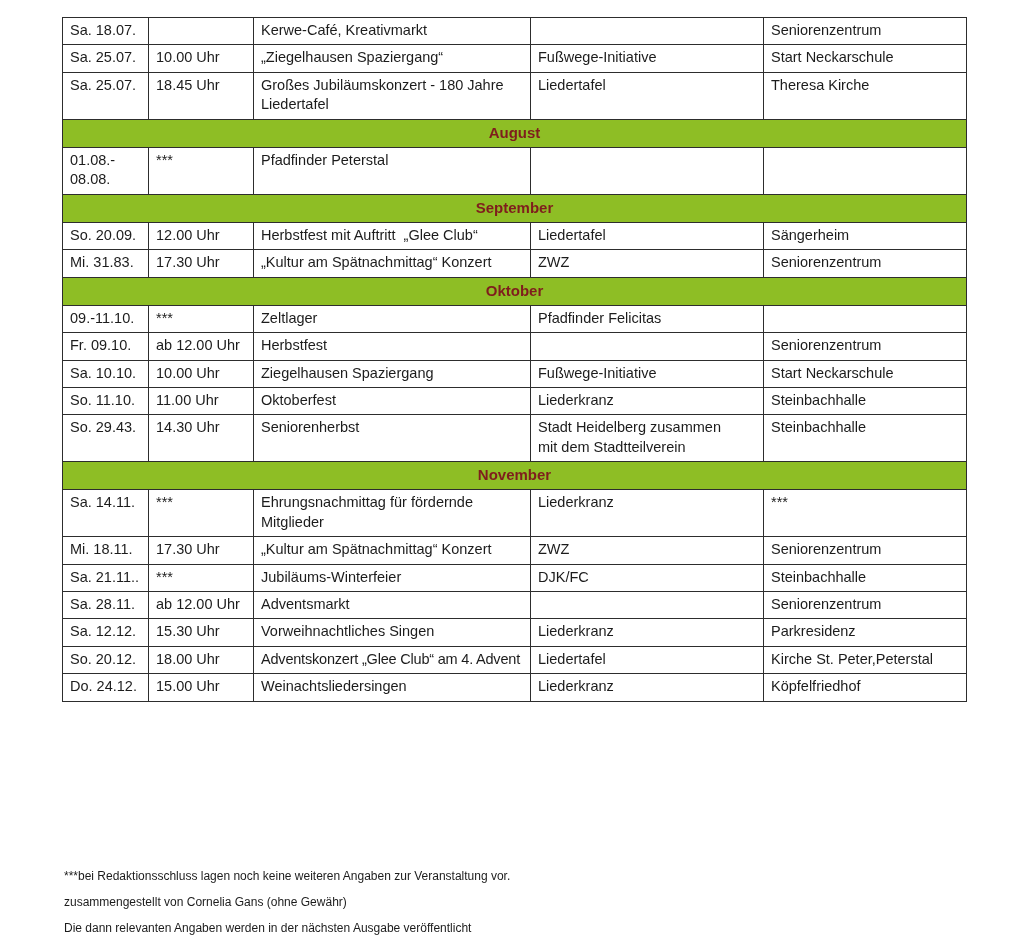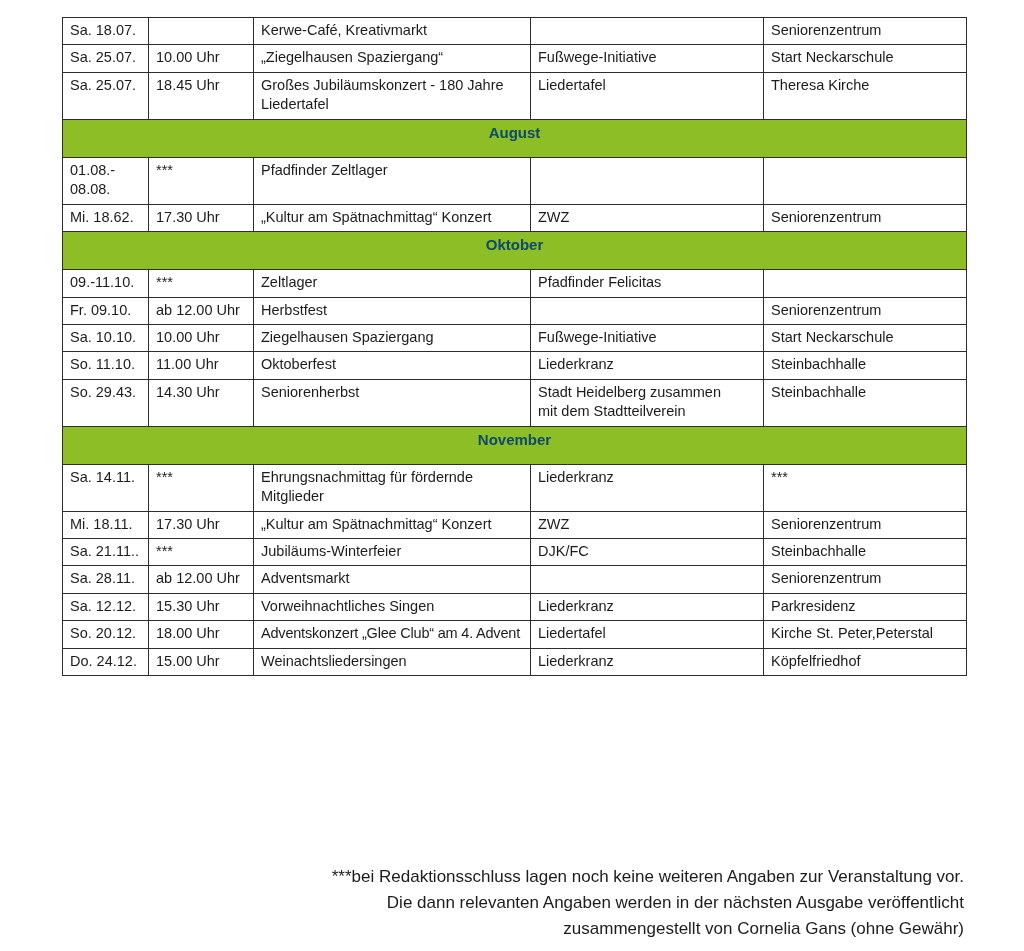--- a/index.html
+++ b/index.html
@@ -28,45 +28,44 @@
     border: 1.5px solid #2d2d2d;
     padding: 3px 6px 4px 7px;
     font-size: 14.5px;
     line-height: 1.34;
     vertical-align: top;
     white-space: pre-wrap;
     overflow: hidden;
   }
   tr.month-row td {
     background: var(--green, #8ebe25);
-    color: #0c4a6e;
+    color: #7f1d1d;
     font-weight: bold;
     text-align: center;
     font-size: 15px;
-    padding: 3px 4px 14px 4px;
+    padding: 3px 4px 4px 4px;
     border-left: 1.5px solid #2d2d2d;
     border-right: 1.5px solid #2d2d2d;
   }
   td.condensed {
     font-size: 13px;
     letter-spacing: -0.2px;
     padding-top: 5px;
   }
   .footer {
     position: absolute;
     left: 64px;
     top: 868px;
     width: 900px;
   }
   .footer p {
     margin: 0 0 9px 0;
-    font-size: 17px;
+    font-size: 12px;
     line-height: 17px;
     color: #1c1c1c;
-    text-align: right;
   }
 </style>
 </head>
 <body>
 
 <div class="page">
   <table class="cal">
     <colgroup>
       <col style="width:86px">
       <col style="width:105px">
@@ -97,26 +96,36 @@
           <td>Liedertafel</td>
           <td>Theresa Kirche</td>
         </tr>
         <tr class="month-row">
           <td colspan="5">August</td>
         </tr>
         <tr>
           <td>01.08.-
 08.08.</td>
           <td>***</td>
-          <td>Pfadfinder Zeltlager</td>
-          <td></td>
-          <td></td>
-        </tr>
-        <tr>
-          <td>Mi. 18.62.</td>
+          <td>Pfadfinder Peterstal</td>
+          <td></td>
+          <td></td>
+        </tr>
+        <tr class="month-row">
+          <td colspan="5">September</td>
+        </tr>
+        <tr>
+          <td>So. 20.09.</td>
+          <td>12.00 Uhr</td>
+          <td>Herbstfest mit Auftritt  „Glee Club“</td>
+          <td>Liedertafel</td>
+          <td>Sängerheim</td>
+        </tr>
+        <tr>
+          <td>Mi. 31.83.</td>
           <td>17.30 Uhr</td>
           <td>„Kultur am Spätnachmittag“ Konzert</td>
           <td>ZWZ</td>
           <td>Seniorenzentrum</td>
         </tr>
         <tr class="month-row">
           <td colspan="5">Oktober</td>
         </tr>
         <tr>
           <td>09.-11.10.</td>
@@ -205,16 +214,16 @@
           <td>15.00 Uhr</td>
           <td>Weinachtsliedersingen</td>
           <td>Liederkranz</td>
           <td>Köpfelfriedhof</td>
         </tr>
       </tbody>
   </table>
 
   <div class="footer">
     <p>***bei Redaktionsschluss lagen noch keine weiteren Angaben zur Veranstaltung vor.</p>
+    <p>zusammengestellt von Cornelia Gans (ohne Gewähr)</p>
     <p>Die dann  relevanten Angaben werden in der nächsten Ausgabe veröffentlicht</p>
-    <p>zusammengestellt von Cornelia Gans (ohne Gewähr)</p>
   </div>
 </div>
 
 </body></html>

